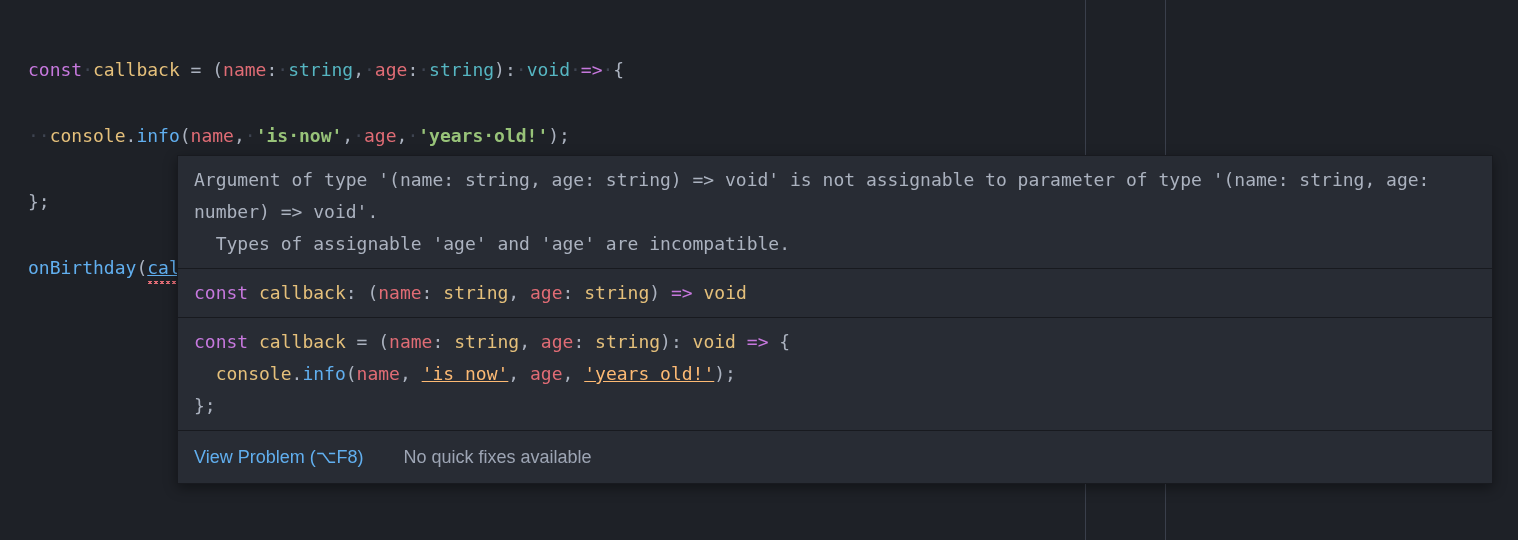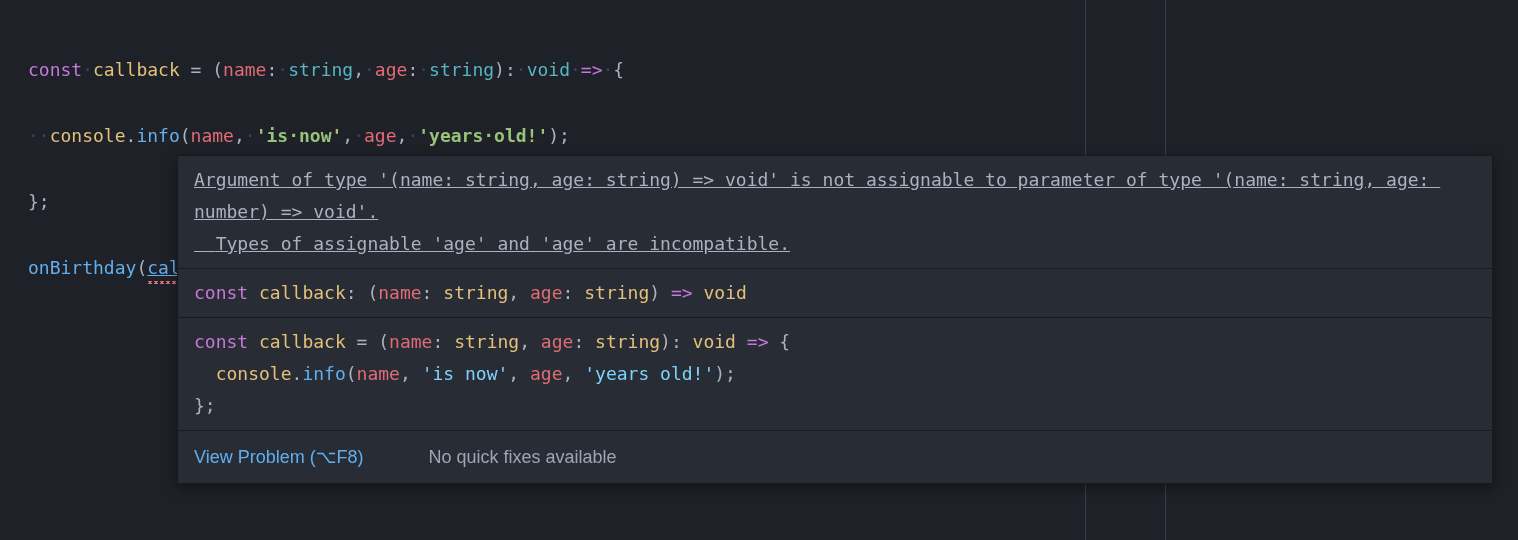--- a/index.html
+++ b/index.html
@@ -59,40 +59,40 @@
     border: 1px solid #181a1f;
     box-shadow: 0 4px 12px rgba(0,0,0,0.4);
     font-size: 18px;
     line-height: 32px;
   }
   .hover-section {
     padding: 8px 16px;
     border-bottom: 1px solid #181a1f;
   }
   .hover-section:last-child { border-bottom: none; }
-  .err-text { color: #abb2bf; white-space: pre-wrap; font-family: inherit; text-decoration: underline; }
+  .err-text { color: #abb2bf; white-space: pre-wrap; font-family: inherit; }
   .err-code { color: #6b717d; }
   .footer {
     display: flex;
-    gap: 30px;
+    gap: 40px;
     padding: 10px 16px;
     font-family: -apple-system, BlinkMacSystemFont, 'Segoe UI', sans-serif;
     font-size: 18px;
   }
   .footer-link { color: #61afef; cursor: pointer; }
-  .footer-text { color: #9da5b4; margin-left: 35px; }
+  .footer-text { color: #9da5b4; }
   .tok-const { color: #c678dd; }
   .tok-name { color: #e5c07b; }
   .tok-colon { color: #abb2bf; }
   .tok-param { color: #e06c75; }
   .tok-type { color: #e5c07b; }
   .tok-arrow { color: #c678dd; }
   .tok-void { color: #e5c07b; }
   .tok-fn { color: #61afef; }
-  .tok-str { color: #7dd3fc; }
+  .tok-str { color: #fdba74; text-decoration: underline; }
   .tok-obj { color: #e5c07b; }
 </style>
 </head>
 <body>
 
 <div class="ruler ruler1"></div>
 <div class="ruler ruler2"></div>
 
 <div class="editor">
 <div><span class="kw-purple">const</span><span class="dot-ws">·</span><span class="ident-yellow">callback</span><span class="punct"> = (</span><span class="ident-red">name</span><span class="punct">:</span><span class="dot-ws">·</span><span class="type-teal">string</span><span class="punct">,</span><span class="dot-ws">·</span><span class="ident-red">age</span><span class="punct">:</span><span class="dot-ws">·</span><span class="type-teal">string</span><span class="punct">):</span><span class="dot-ws">·</span><span class="type-teal">void</span><span class="dot-ws">·</span><span class="kw-purple">=&gt;</span><span class="dot-ws">·</span><span class="punct">{</span></div>

